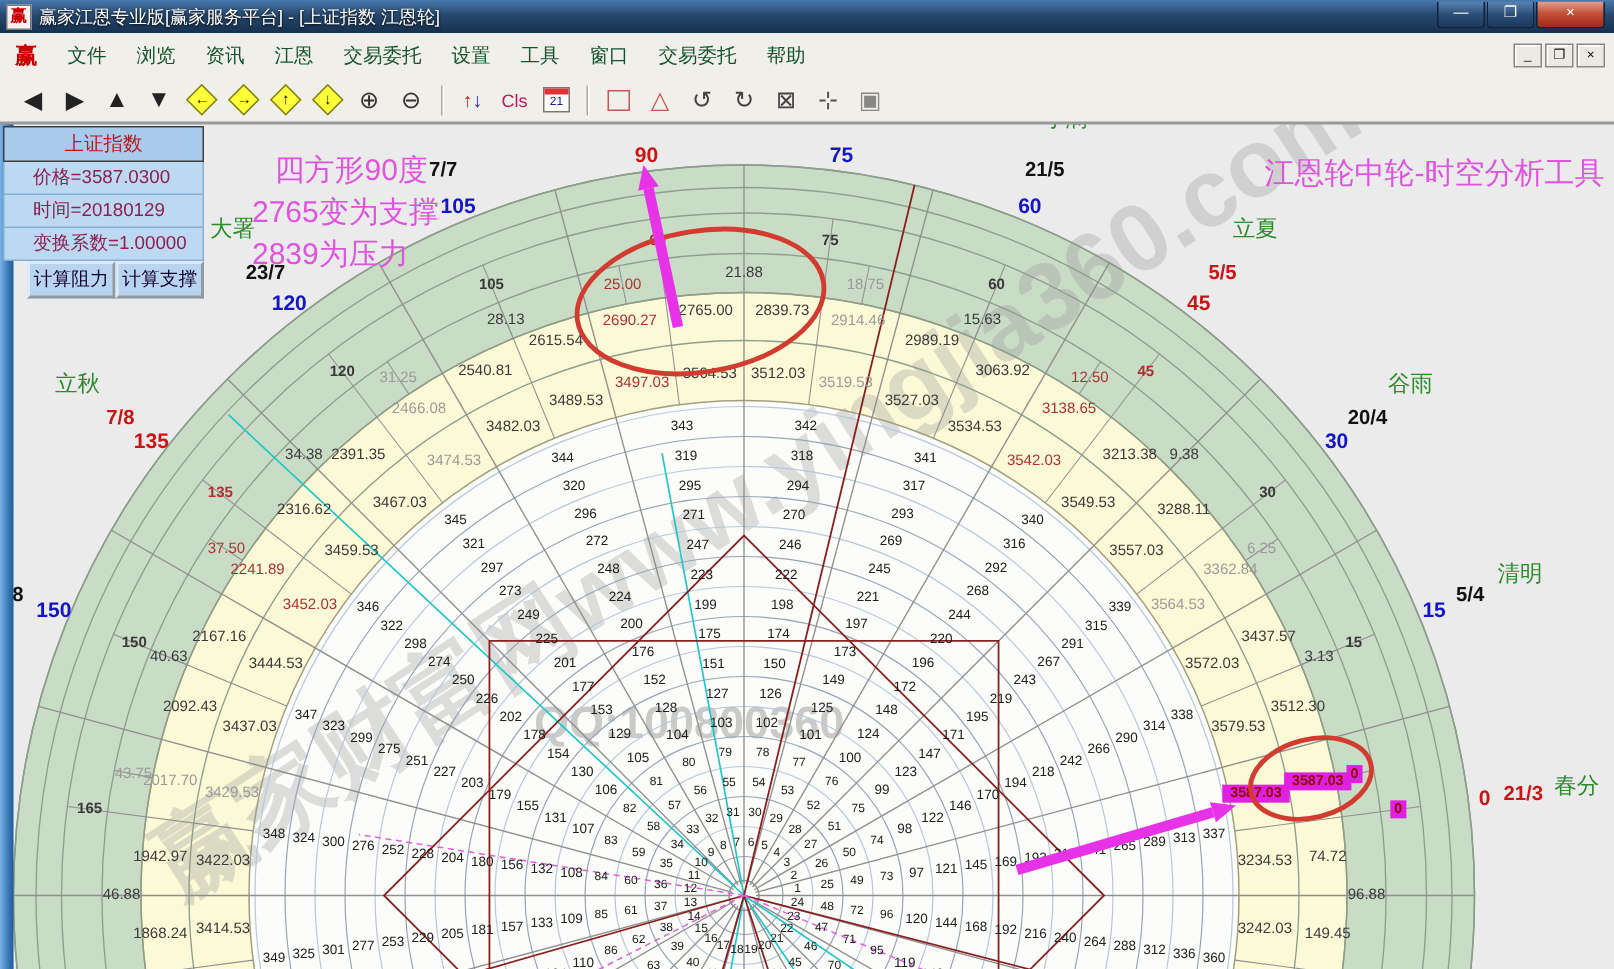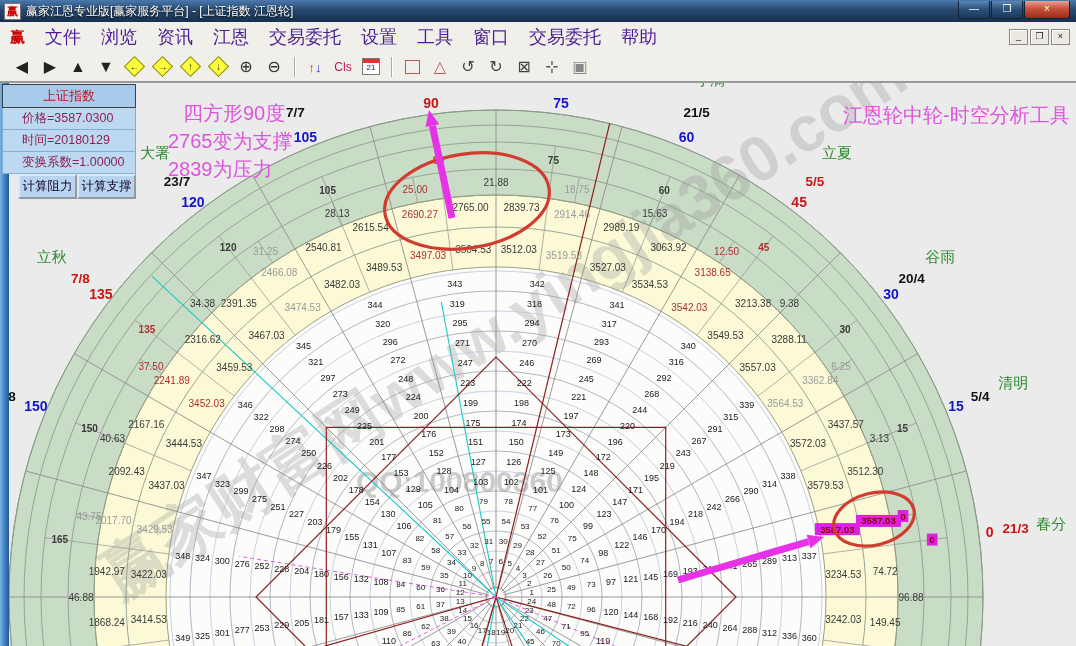--- a/index.html
+++ b/index.html
@@ -15,21 +15,21 @@
   #title-text{color:#fff;font-size:12px;text-shadow:0 1px 2px #000;text-align:center;}
   #title-buttons{margin-left:auto;display:flex;height:18px;margin-top:-3px;padding-right:6px;}
   .tbtn{width:30px;height:17px;border:1px solid #10233a;border-top:none;color:#fff;font-size:10px;
     text-align:center;line-height:15px;background:linear-gradient(#5b86b5,#2c4f77 50%,#1b3least 50%,#1b3a5c);
     background:linear-gradient(#5b86b5,#2c4f77 50%,#1b3a5c);border-radius:0 0 3px 3px;margin-left:1px;}
   .tbtn.close{width:44px;background:linear-gradient(#e8a092,#c4533c 45%,#a02a18);}
   
   #menubar{position:absolute;left:0;top:22px;width:1076px;height:30px;z-index:30;background:#f0efe9;
     border-bottom:1px solid #b9b9b1;display:flex;align-items:center;}
   #menu-logo{color:#c00;font-weight:bold;font-size:15px;margin:0 10px 0 10px;}
-  .menu-item{font-size:18px;color:#4c1d95;padding:4px 10px;cursor:default;font-family:Liberation Mono, monospace;}
+  .menu-item{font-size:13px;color:#14532d;padding:4px 10px;cursor:default;font-family:Liberation Mono, monospace;}
   #mdi-buttons{margin-left:auto;display:flex;gap:2px;padding-right:6px;}
   .mdibtn{width:17px;height:14px;background:#ece9e2;border:1px solid #888;
     box-shadow:inset 1px 1px 0 #fff;font-size:9px;line-height:12px;text-align:center;color:#111;}
   
   #toolbar{position:absolute;left:0;top:52px;width:1076px;height:30px;z-index:30;background:#f0efe9;
     border-bottom:1px solid #999;display:flex;align-items:center;padding-left:8px;box-sizing:border-box;}
   .ticon{width:26px;height:24px;display:flex;align-items:center;justify-content:center;margin:0 1px;}
   .ticon span.g{font-size:16px;}
   .tsep{width:1px;height:20px;background:#aaa;margin:0 6px;box-shadow:1px 0 0 #fff;}
   .diamond{width:13px;height:13px;background:#ffff3a;border:1px solid #808022;transform:rotate(45deg);

